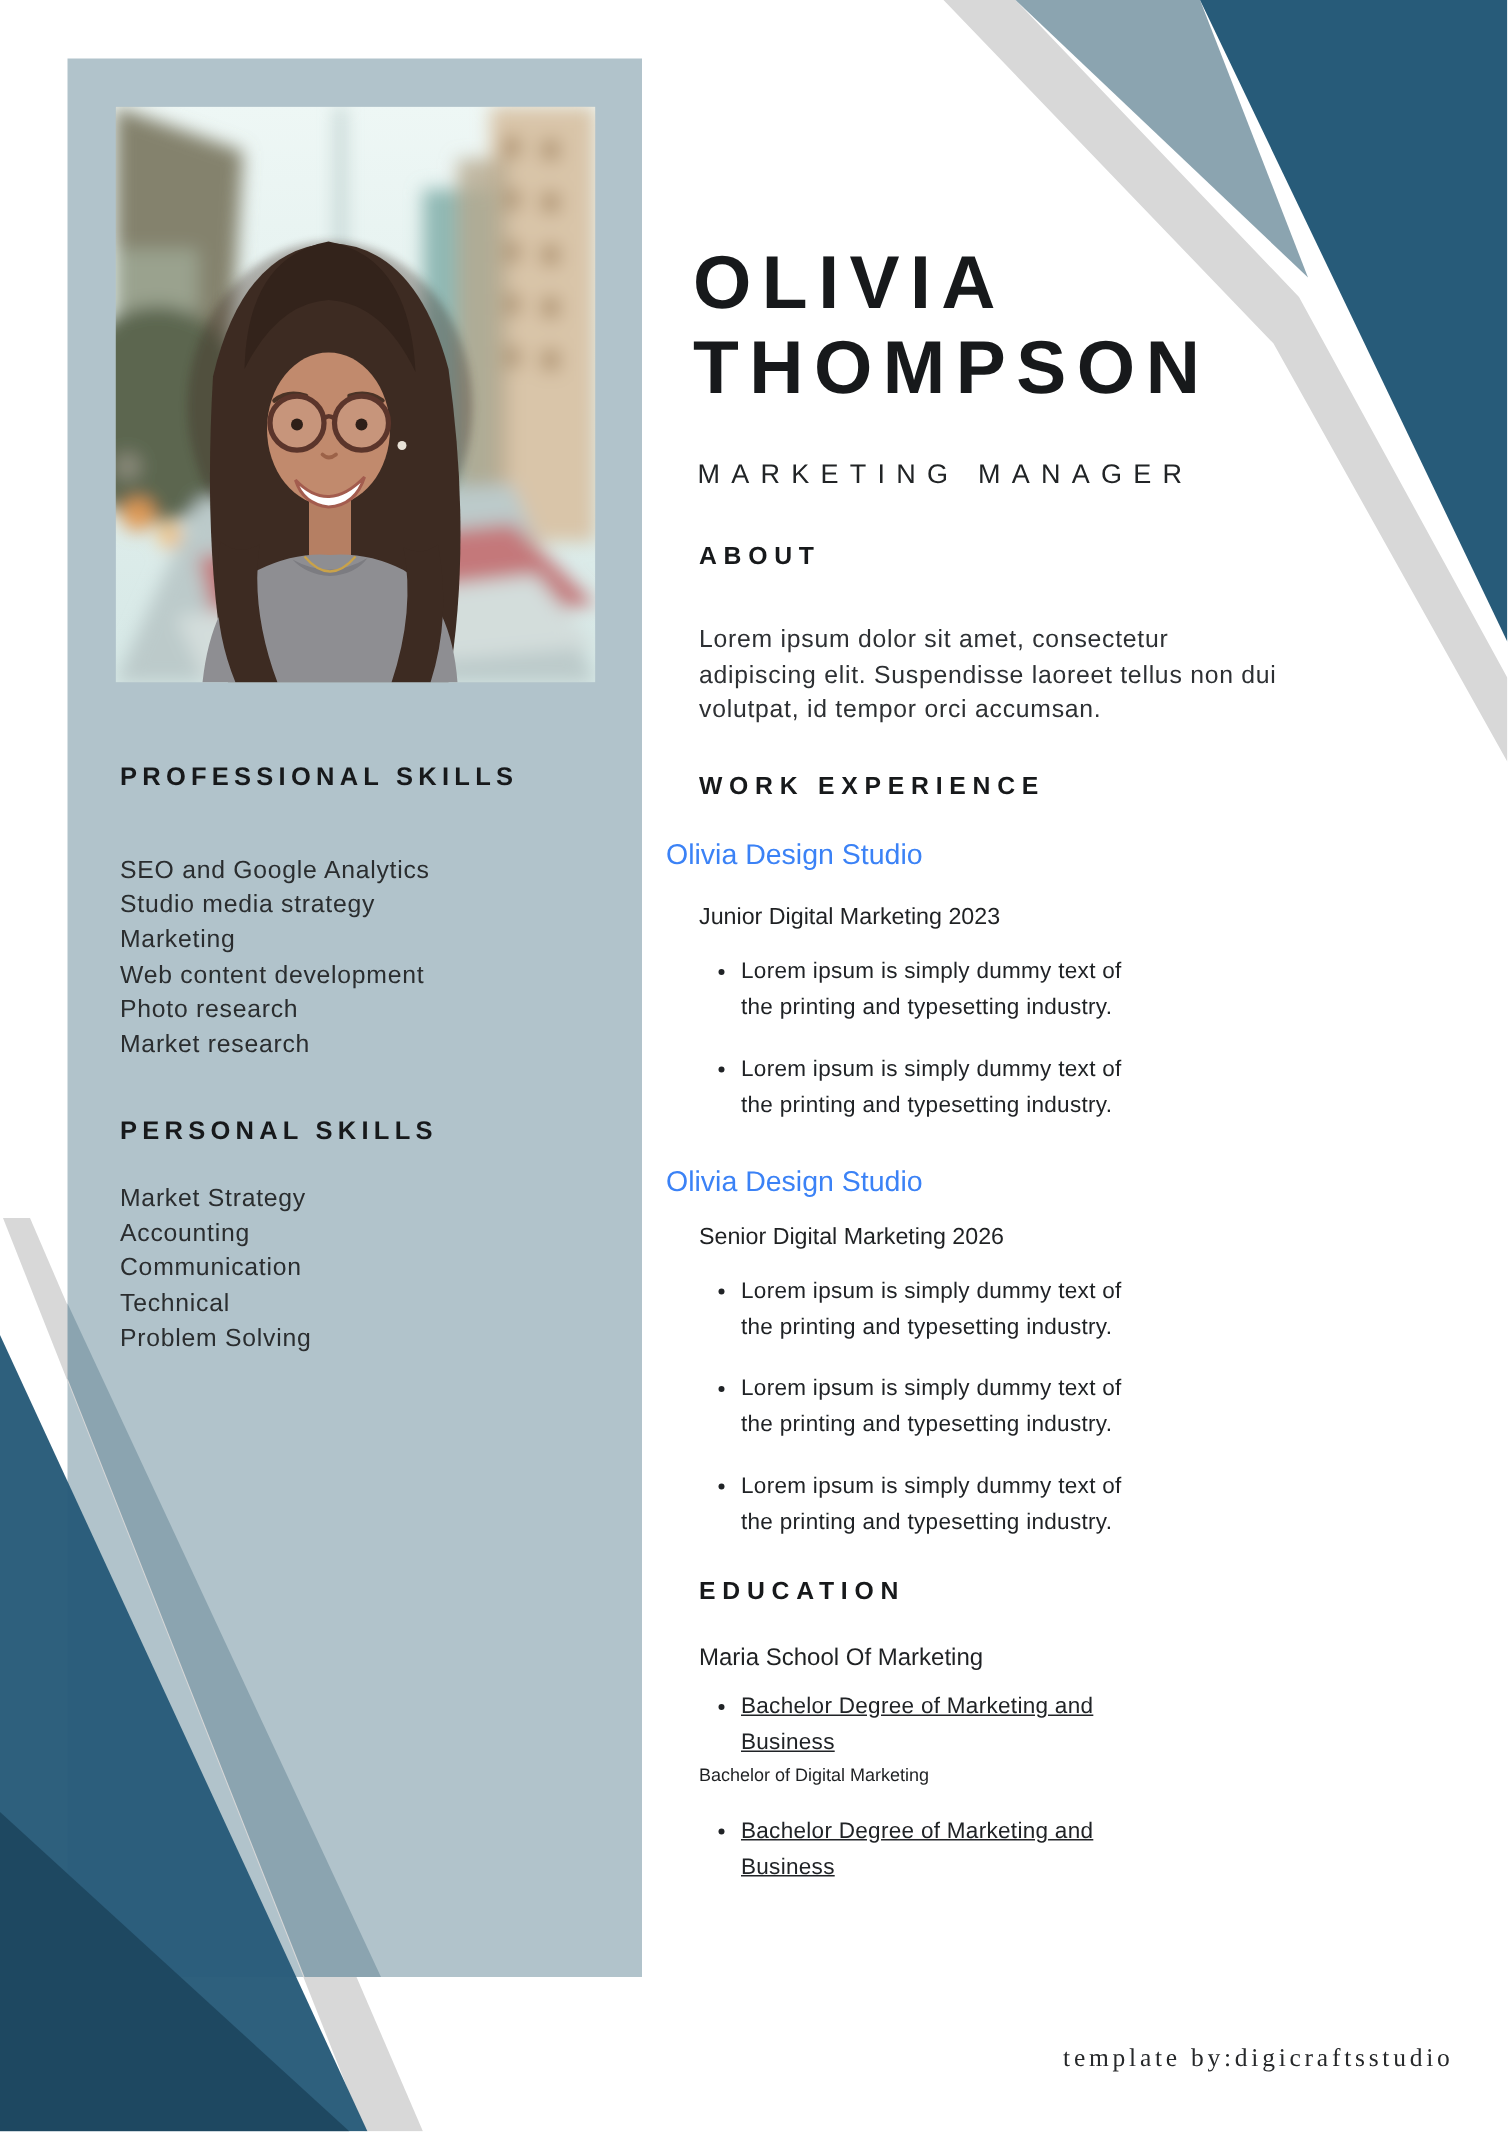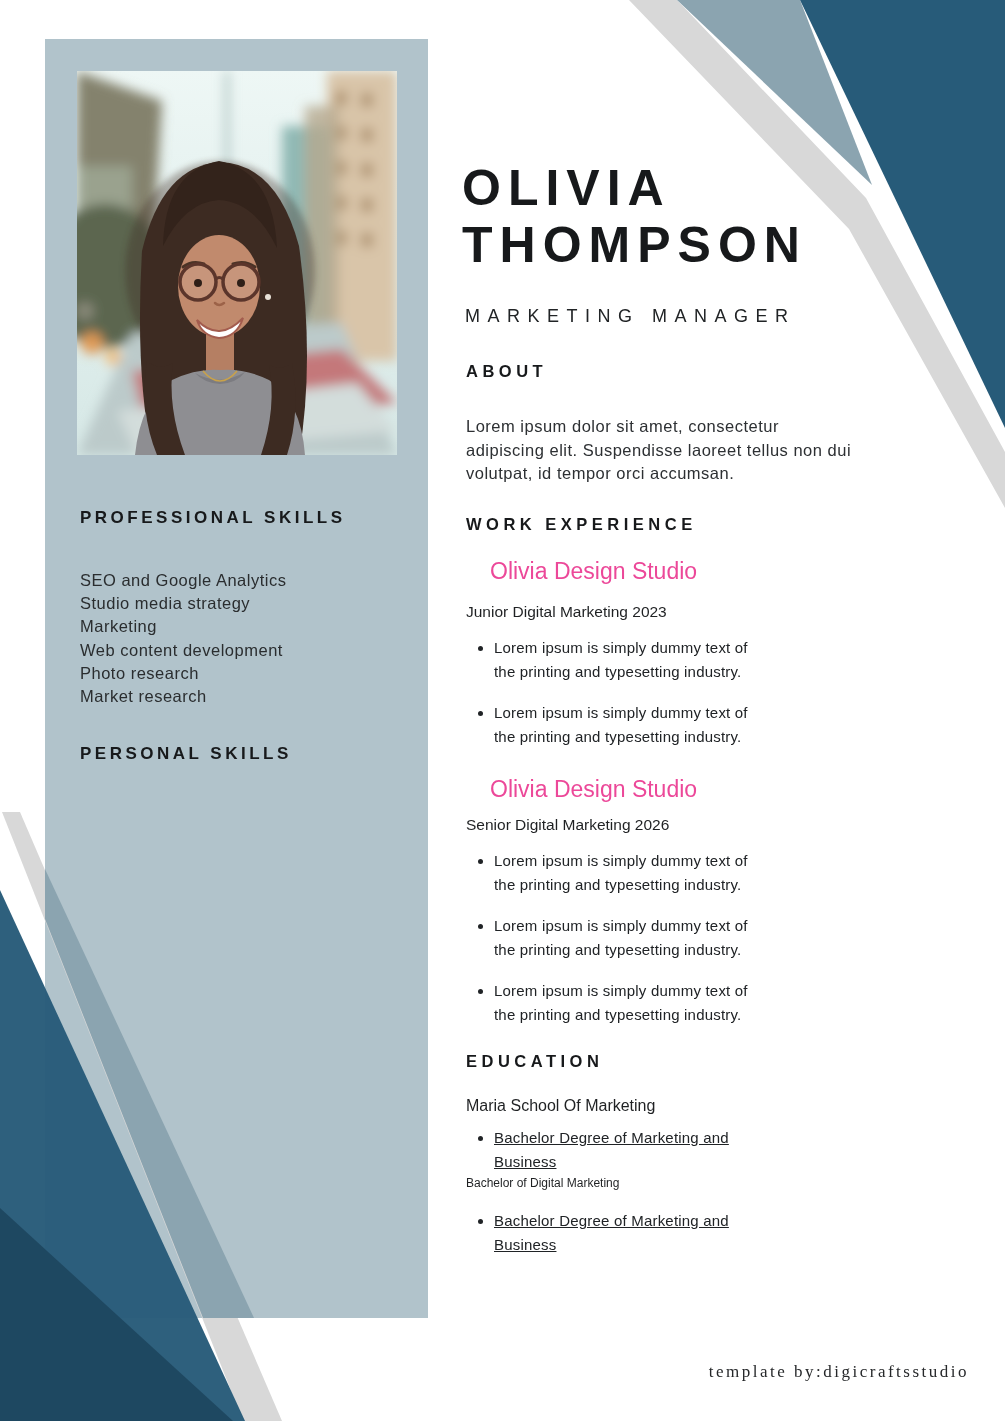--- a/index.html
+++ b/index.html
@@ -41,22 +41,22 @@
   }
   .sec-heading{
     position:absolute;left:466px;
     font-size:16.5px;font-weight:700;letter-spacing:4.5px;color:#17191b;white-space:nowrap;
   }
   .about-text{
     position:absolute;left:466px;top:415px;width:392px;
     font-size:16.5px;line-height:23.5px;letter-spacing:0.5px;color:#2d3033;
   }
   .company{
-    position:absolute;left:490px;
-    font-size:23px;line-height:26px;color:#ec4899;white-space:nowrap;
+    position:absolute;left:444px;
+    font-size:19px;line-height:26px;color:#3b82f6;white-space:nowrap;
   }
   .role{
     position:absolute;left:466px;
     font-size:15.5px;line-height:22px;color:#1f2123;white-space:nowrap;
   }
   .bullets{
     position:absolute;left:466px;margin:0;padding:0 0 0 28px;
     font-size:15px;line-height:23.5px;letter-spacing:0.2px;color:#202326;
   }
   .bullets li{max-width:276px;margin:0 0 18px 0;}
@@ -159,20 +159,27 @@
   <ul class="side-list" style="top:569px">
     <li>SEO and Google Analytics</li>
     <li>Studio media strategy</li>
     <li>Marketing</li>
     <li>Web content development</li>
     <li>Photo research</li>
     <li>Market research</li>
   </ul>
 
   <div class="side-heading" style="top:744px">PERSONAL SKILLS</div>
+  <ul class="side-list" style="top:788px">
+    <li>Market Strategy</li>
+    <li>Accounting</li>
+    <li>Communication</li>
+    <li>Technical</li>
+    <li>Problem Solving</li>
+  </ul>
 
   <div class="name-block">
     <div>OLIVIA</div>
     <div>THOMPSON</div>
   </div>
   <div class="job-title">MARKETING MANAGER</div>
 
   <div class="sec-heading" style="top:362px">ABOUT</div>
   <div class="about-text">Lorem ipsum dolor sit amet, consectetur adipiscing elit. Suspendisse laoreet tellus non dui volutpat, id tempor orci accumsan.</div>
 

